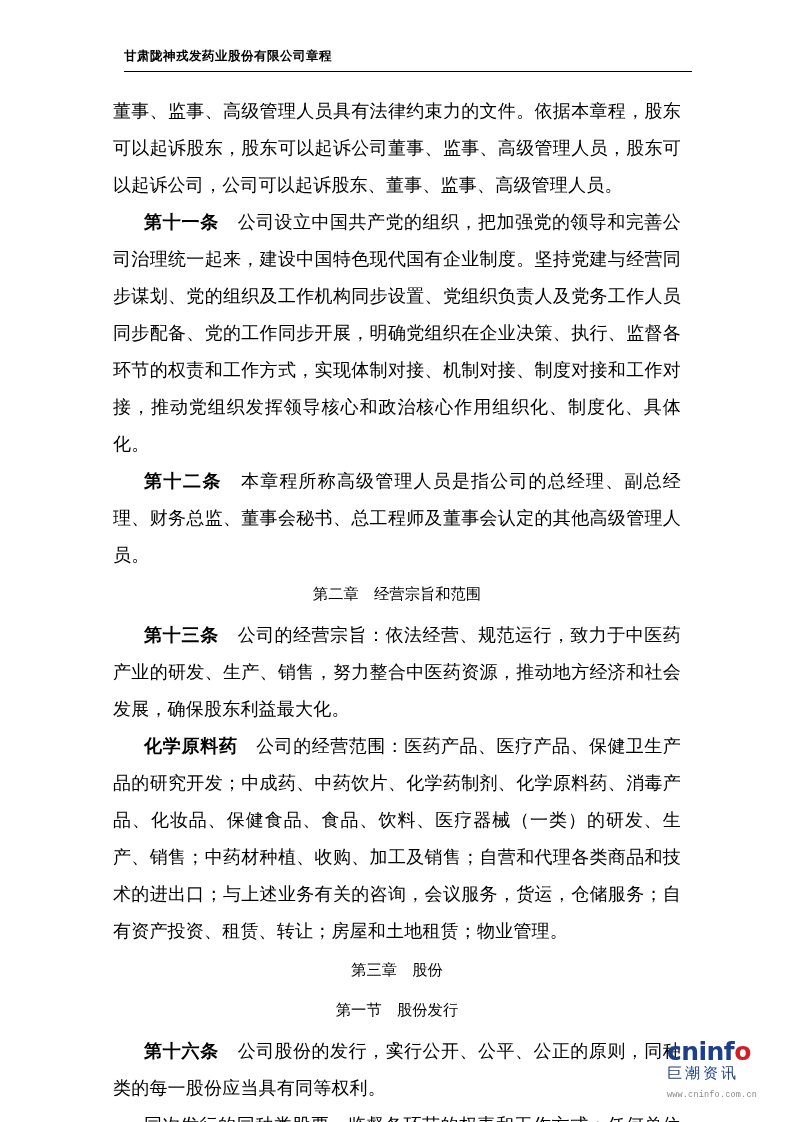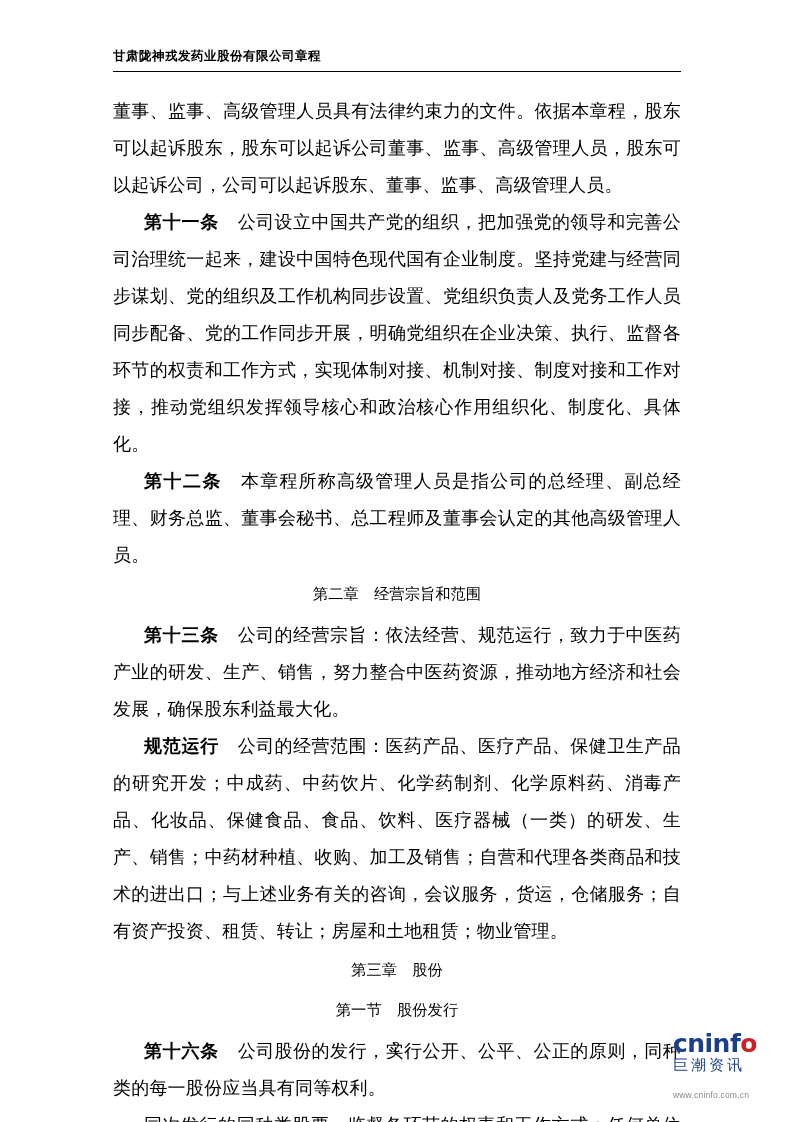--- a/index.html
+++ b/index.html
@@ -12,21 +12,21 @@
     width: 793px;
     height: 1122px;
     background: #ffffff;
     font-family: "DejaVu Serif", "Liberation Serif", serif;
     color: #000000;
     box-sizing: border-box;
     overflow: hidden;
   }
   .header {
     position: absolute;
-    left: 113px;
+    left: 124px;
     top: 48px;
     width: 568px;
     font-size: 12.5px;
     font-family: "DejaVu Sans", "Liberation Sans", sans-serif;
     font-weight: bold;
     letter-spacing: 0.5px;
     color: #000;
     padding-bottom: 6px;
     border-bottom: 1.2px solid #000;
   }
@@ -88,25 +88,25 @@
     color: #d21f26;
   }
   .logo-sub {
     font-family: "DejaVu Sans", "Liberation Sans", sans-serif;
     font-size: 15px;
     color: #1b3f8b;
     letter-spacing: 3px;
     margin-top: 1px;
   }
   .logo-url {
-    font-family: Liberation Sans, sans-serif;
+    font-family: Liberation Mono, monospace;
     font-size: 8.5px;
     color: #8a8a8a;
     letter-spacing: 0.2px;
-    margin-top: 17px;
+    margin-top: 9px;
   }
 </style>
 </head>
 <body>
 
 <div class="page">
 
   <div class="header">甘肃陇神戎发药业股份有限公司章程</div>
 
   <div class="content">
@@ -116,21 +116,21 @@
     <p class="para indent"><span class="artno">第十一条</span>　<span>公司设立中国共产党的组织，把加强党的领导和完善公司治理统一起来，建设中国特色现代国有企业制度。坚持党建与经营同步谋划、党的组织及工作机构同步设置、党组织负责人及党务工作人员同步配备、党的工作同步开展，明确党组织在企业决策、执行、监督各环节的权责和工作方式，实现体制对接、机制对接、制度对接和工作对接，推动党组织发挥领导核心和政治核心作用组织化、制度化、具体化。</span></p>
 
     <p class="para indent"><span class="artno">第十二条</span>　<span>本章程所称高级管理人员是指公司的总经理、副总经理、财务总监、董事会秘书、总工程师及董事会认定的其他高级管理人员。</span></p>
 
     <div class="spacer-sm"></div>
     <p class="center">第二章　经营宗旨和范围</p>
     <div class="spacer-sm"></div>
 
     <p class="para indent"><span class="artno">第十三条</span>　<span>公司的经营宗旨：依法经营、规范运行，致力于中医药产业的研发、生产、销售，努力整合中医药资源，推动地方经济和社会发展，确保股东利益最大化。</span></p>
 
-    <p class="para indent"><span class="artno">规范运行</span>　<span>公司的经营范围：医药产品、医疗产品、保健卫生产品的研究开发；中成药、中药饮片、化学药制剂、化学原料药、消毒产品、化妆品、保健食品、食品、饮料、医疗器械（一类）的研发、生产、销售；中药材种植、收购、加工及销售；自营和代理各类商品和技术的进出口；与上述业务有关的咨询，会议服务，货运，仓储服务；自有资产投资、租赁、转让；房屋和土地租赁；物业管理。</span></p>
+    <p class="para indent"><span class="artno">化学原料药</span>　<span>公司的经营范围：医药产品、医疗产品、保健卫生产品的研究开发；中成药、中药饮片、化学药制剂、化学原料药、消毒产品、化妆品、保健食品、食品、饮料、医疗器械（一类）的研发、生产、销售；中药材种植、收购、加工及销售；自营和代理各类商品和技术的进出口；与上述业务有关的咨询，会议服务，货运，仓储服务；自有资产投资、租赁、转让；房屋和土地租赁；物业管理。</span></p>
 
     <div class="spacer-sm"></div>
     <p class="center">第三章　股份</p>
     <div class="spacer-sm"></div>
 
     <p class="center">第一节　股份发行</p>
     <div class="spacer-sm"></div>
 
 
     <p class="para indent"><span class="artno">第十六条</span>　<span>公司股份的发行，实行公开、公平、公正的原则，同种类的每一股份应当具有同等权利。</span></p>

